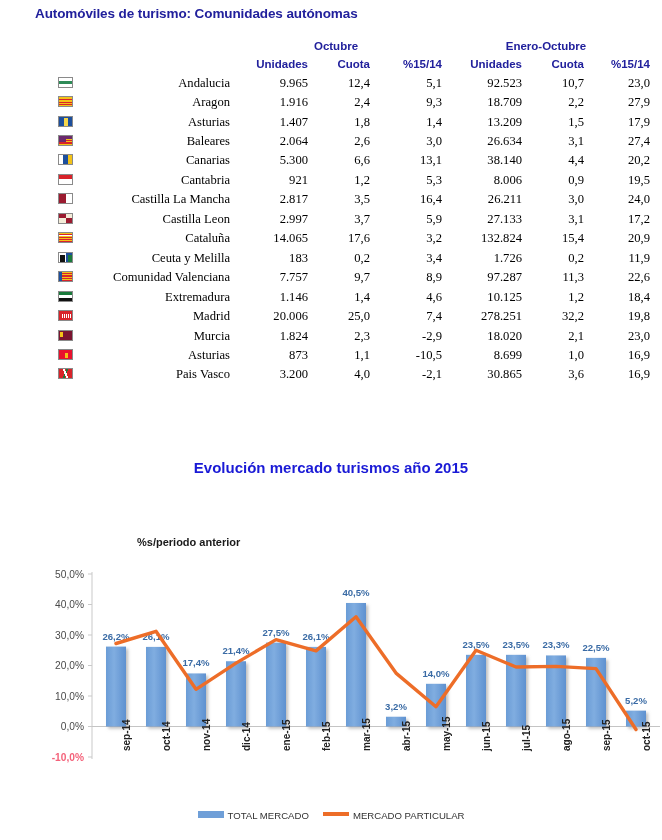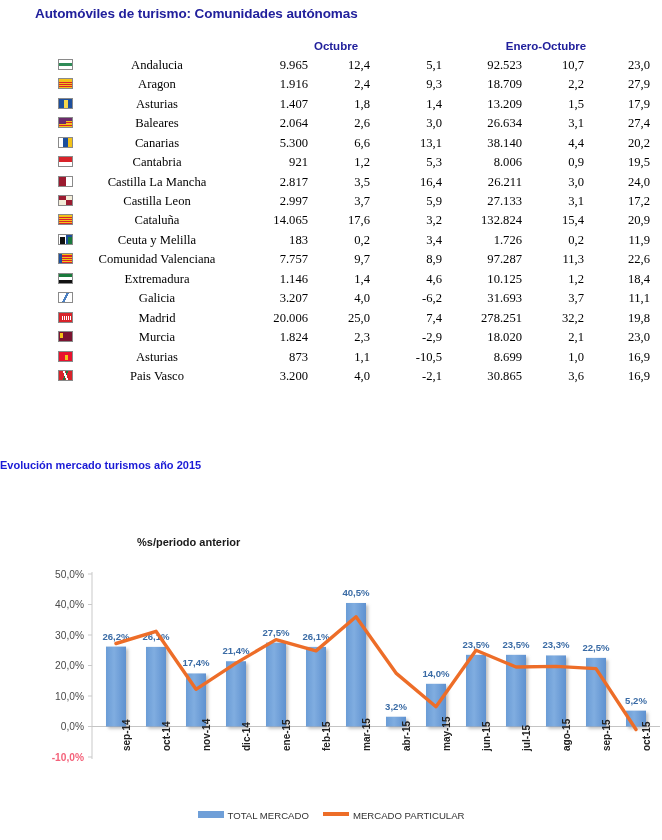--- a/index.html
+++ b/index.html
@@ -21,43 +21,43 @@
              font-family:"Liberation Serif",serif;font-size:12.6px;color:#000;}
   table.data th{
     font-family:"Liberation Sans",sans-serif;
     font-weight:bold;color:#21209c;font-size:11.5px;
     padding:0;line-height:1.55;
   }
   th.grp{font-size:12.6px;padding-bottom:3px;}
   th.sub{font-size:11.3px;padding-bottom:5px;}
   td{padding:0;line-height:1.545;vertical-align:middle;}
   td.num{text-align:right;font-size:12.6px;font-family:"Liberation Serif",serif;}
-  td.name{text-align:center;padding-left:4px;white-space:nowrap;margin-top:28px;}
+  td.name{text-align:right;padding-left:4px;white-space:nowrap;margin-top:28px;}
   .flagcell{width:22px;padding-left:46px;}
   .flag{
     display:inline-block;width:15px;height:11px;
     border:0.5px solid #8a8a8a;box-sizing:border-box;
     vertical-align:-1px;position:relative;overflow:hidden;
   }
   .flag i{position:absolute;display:block;left:0;right:0;}
   
   col.c-flag{width:68px;}
   col.c-name{width:150px;}
   col.c-u1{width:78px;}
   col.c-q1{width:62px;}
   col.c-p1{width:72px;}
   col.c-u2{width:80px;}
   col.c-q2{width:62px;}
   col.c-p2{width:66px;}
 
   
   .chart-title{
-    position:absolute;left:0;top:459px;width:662px;text-align:left;
+    position:absolute;left:0;top:459px;width:662px;text-align:center;
     font-family:"Liberation Sans",sans-serif;font-weight:bold;
-    font-size:11px;color:#1a1ad6;
+    font-size:15px;color:#1a1ad6;
   }
   .chart-sub{
     position:absolute;left:137px;top:536px;
     font-family:"Liberation Sans",sans-serif;font-weight:bold;
     font-size:11px;color:#1a1a1a;
   }
   .chart{
     position:absolute;left:0;top:566px;width:662px;height:274px;
   }
   .xlab{
@@ -91,20 +91,30 @@
         <col class="c-q2">
         <col class="c-p2">
     </colgroup>
     <thead>
       <tr>
         <th></th>
         <th></th>
         <th class="grp" colspan="3">Octubre</th>
         <th class="grp" colspan="3">Enero-Octubre</th>
       </tr>
+      <tr>
+        <th></th>
+        <th></th>
+        <th class="sub" style="text-align:right">Unidades</th>
+        <th class="sub" style="text-align:right">Cuota</th>
+        <th class="sub" style="text-align:right">%15/14</th>
+        <th class="sub" style="text-align:right">Unidades</th>
+        <th class="sub" style="text-align:right">Cuota</th>
+        <th class="sub" style="text-align:right">%15/14</th>
+      </tr>
     </thead>
     <tbody>
         <tr>
           <td class="flagcell"><span class="flag"><i style="top:0%;height:33%;background:#fff"></i><i style="top:33%;height:34%;background:#2e8b57"></i><i style="top:67%;height:33%;background:#fff"></i></span></td>
           <td class="name">Andalucia</td>
           <td class="num">9.965</td>
           <td class="num">12,4</td>
           <td class="num">5,1</td>
           <td class="num">92.523</td>
           <td class="num">10,7</td>
@@ -212,30 +222,20 @@
         </tr>
         <tr>
           <td class="flagcell"><span class="flag"><i style="top:0%;height:33%;background:#1a7a3c"></i><i style="top:33%;height:34%;background:#fff"></i><i style="top:67%;height:33%;background:#111"></i></span></td>
           <td class="name">Extremadura</td>
           <td class="num">1.146</td>
           <td class="num">1,4</td>
           <td class="num">4,6</td>
           <td class="num">10.125</td>
           <td class="num">1,2</td>
           <td class="num">18,4</td>
-        </tr>
-        <tr>
-          <td class="flagcell"><span class="flag"><i style="top:0%;height:100%;background:#fff"></i><span style="position:absolute;left:0;top:0;width:100%;height:100%;background:linear-gradient(115deg,transparent 42%,#4a7fc1 42%,#4a7fc1 58%,transparent 58%)"></span></span></td>
-          <td class="name">Galicia</td>
-          <td class="num">3.207</td>
-          <td class="num">4,0</td>
-          <td class="num">-6,2</td>
-          <td class="num">31.693</td>
-          <td class="num">3,7</td>
-          <td class="num">11,1</td>
         </tr>
         <tr>
           <td class="flagcell"><span class="flag"><i style="top:0%;height:100%;background:#d8232a"></i><span style="position:absolute;left:3px;top:3px;width:9px;height:4px;background:repeating-linear-gradient(90deg,#fff 0 1px,#d8232a 1px 2px)"></span></span></td>
           <td class="name">Madrid</td>
           <td class="num">20.006</td>
           <td class="num">25,0</td>
           <td class="num">7,4</td>
           <td class="num">278.251</td>
           <td class="num">32,2</td>
           <td class="num">19,8</td>

